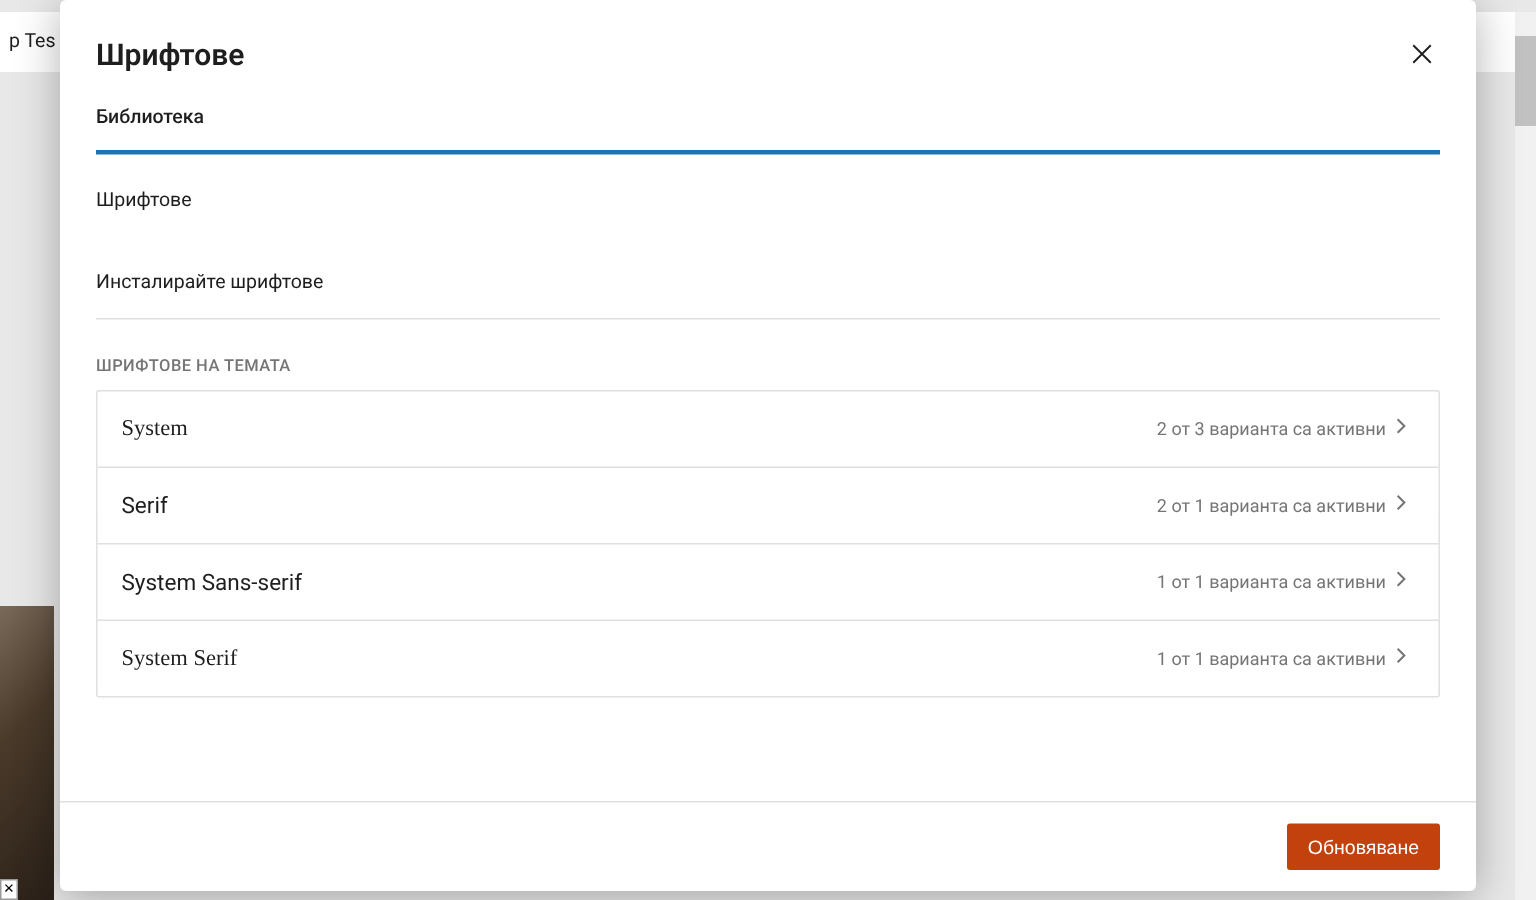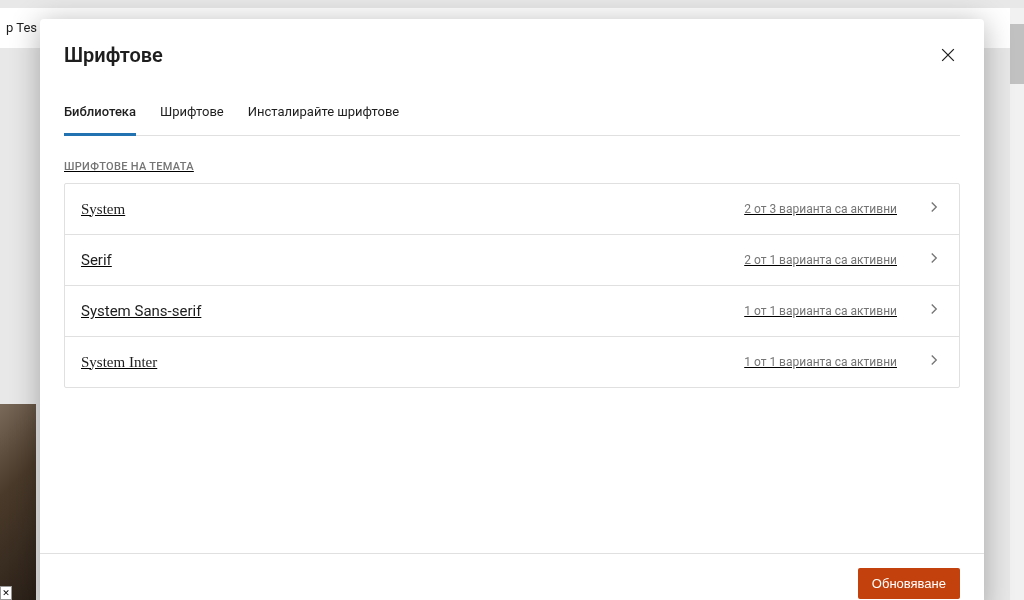--- a/index.html
+++ b/index.html
@@ -59,21 +59,21 @@
   width: 100%;
   height: 60px;
   background: #c1c1c1;
 }
 .modal-overlay {
   position: absolute;
   top: 0; left: 0; right: 0; bottom: 0;
   display: flex;
   align-items: flex-start;
   justify-content: center;
-  padding-top: 19px;
+  padding-top: 0;
 }
 .modal {
   background: #fff;
   width: 944px;
   height: 594px;
   border-radius: 4px;
   box-shadow: 0 4px 30px rgba(0,0,0,0.3);
   display: flex;
   flex-direction: column;
   position: relative;
@@ -96,40 +96,40 @@
   height: 24px;
   cursor: pointer;
   display: flex;
   align-items: center;
   justify-content: center;
 }
 .close-btn svg { width: 20px; height: 20px; }
 .tabs {
   display: flex;
   gap: 24px;
-  margin-top: 37px;
+  margin-top: 23px;
   border-bottom: 1px solid #e0e0e0;
+  flex-direction: column;
 }
 .tab {
   padding: 0 0 14px 0;
   font-size: 13px;
   color: #1e1e1e;
   cursor: pointer;
   border-bottom: 3px solid transparent;
   margin-bottom: -1px;
 }
 .tab.active {
   font-weight: 500;
   border-bottom-color: #2271b1;
 }
 .modal-body {
   flex: 1;
   padding: 24px 24px 0 24px;
   overflow: auto;
-  text-decoration: underline;
 }
 .section-label {
   font-size: 11px;
   font-weight: 500;
   color: #757575;
   text-transform: uppercase;
   letter-spacing: 0.3px;
   margin-bottom: 10px;
 }
 .font-list {
@@ -146,21 +146,21 @@
 }
 .font-row:last-child { border-bottom: none; }
 .font-name {
   font-size: 15px;
   color: #1e1e1e;
 }
 .font-name.serif { font-family: Georgia, "Times New Roman", serif; }
 .font-row-right {
   display: flex;
   align-items: center;
-  gap: 28px;
+  gap: 1px;
 }
 .font-status {
   font-size: 12px;
   color: #757575;
 }
 .chevron svg { width: 18px; height: 18px; }
 .chevron svg path { stroke: #757575; }
 .modal-footer {
   border-top: 1px solid #e0e0e0;
   display: flex;
@@ -238,21 +238,21 @@
           <span class="font-name">System Sans-serif</span>
           <div class="font-row-right">
             <span class="font-status">1 от 1 варианта са активни</span>
             <span class="chevron"><svg viewBox="0 0 24 24" fill="none" stroke-width="1.8">
                   <path d="M9 6l6 6-6 6"></path>
                 </svg></span>
           </div>
         </div>
 
         <div class="font-row">
-          <span class="font-name serif">System Inter</span>
+          <span class="font-name serif">System Serif</span>
           <div class="font-row-right">
             <span class="font-status">1 от 1 варианта са активни</span>
             <span class="chevron"><svg viewBox="0 0 24 24" fill="none" stroke-width="1.8">
                   <path d="M9 6l6 6-6 6"></path>
                 </svg></span>
           </div>
         </div>
 
       </div>
     </div>

